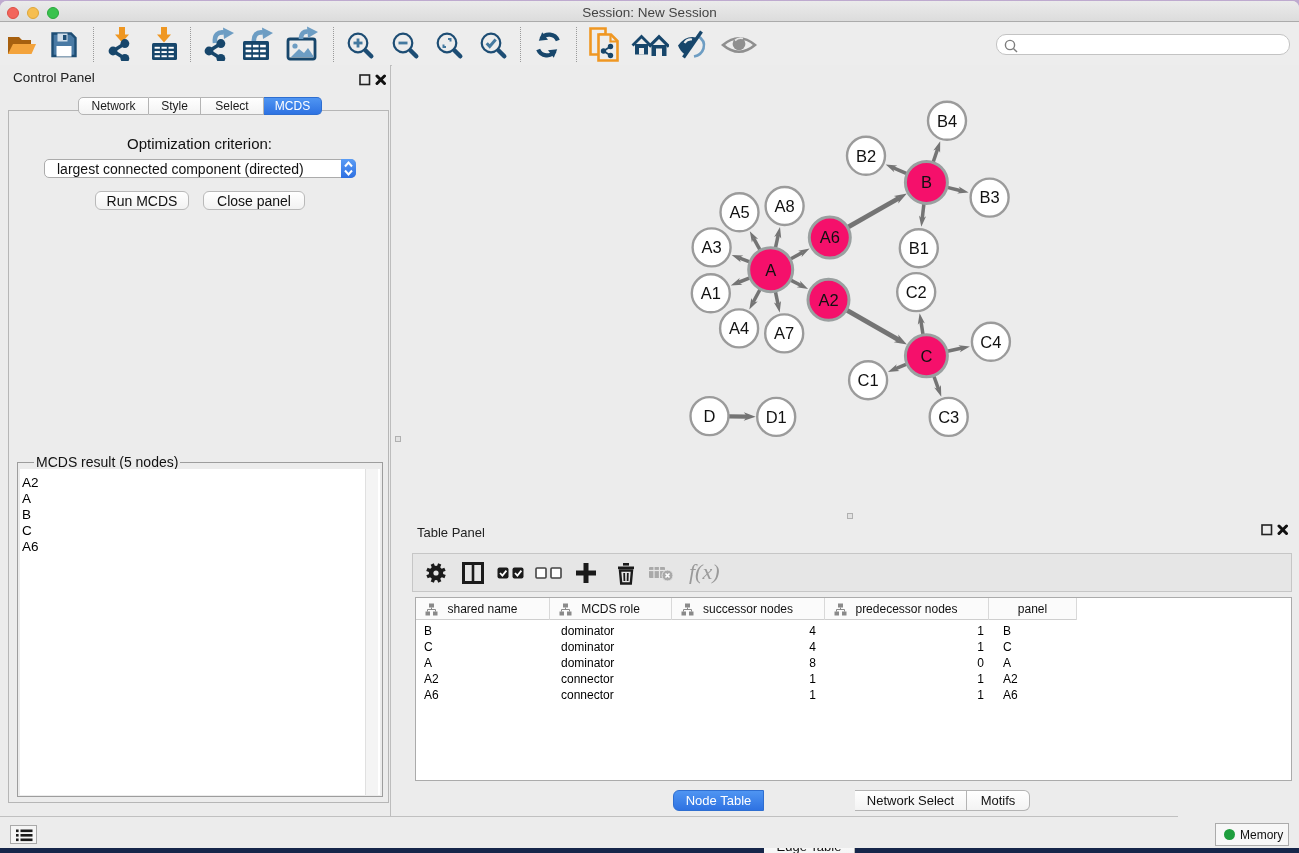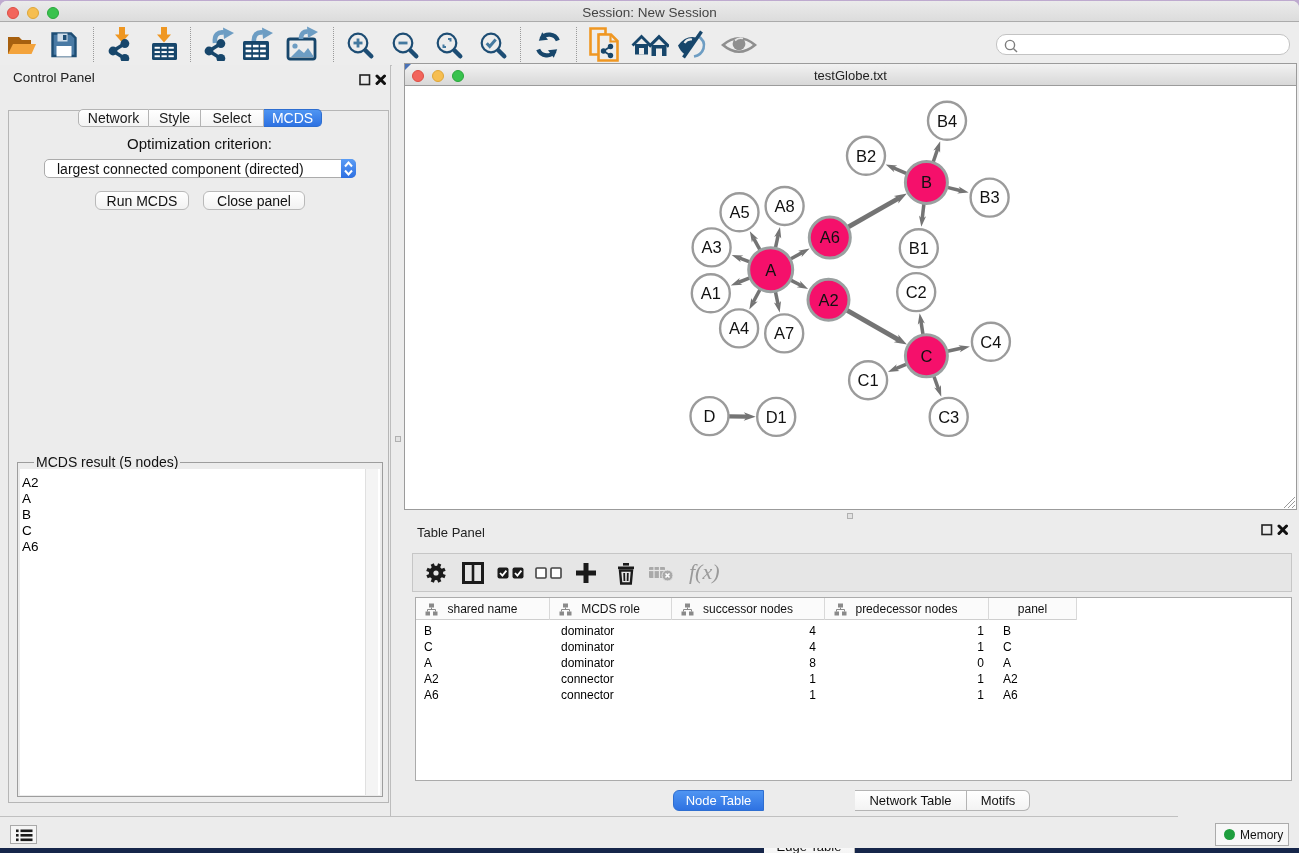--- a/index.html
+++ b/index.html
@@ -17,22 +17,22 @@
 #toolbar { position:absolute; left:0; top:22px; width:1299px; height:43px; background:#ededed; border-bottom:1px solid #c4c4c4; }
 .tsep { position:absolute; top:4px; height:35px; width:0; border-left:1px dotted #9a9a9a; }
 .ticon { position:absolute; top:0; }
 #searchbox { position:absolute; left:996px; top:11px; width:294px; height:21px; background:#fff; border:1px solid #c3c3c3; border-radius:10px; }
 #main { position:absolute; left:0; top:64px; width:1299px; height:752px; }
 #cpanel { position:absolute; left:0; top:0; width:391px; height:752px; background:#ececec; border-right:1px solid #bdbdbd; }
 #cp-title { position:absolute; left:13px; top:5px; font-size:13.5px; color:#222; }
 .panebtns { position:absolute; }
 #cp-content { position:absolute; left:8px; top:45px; width:381px; height:693px; border:1px solid #b6b6b6; background:#ececec; }
 #tabs { position:absolute; left:78px; top:32px; height:18px; display:flex; z-index:3; }
-.tab { font-size:14px; color:#1a1a1a; background:linear-gradient(#ffffff,#f3f3f3); border:1px solid #b4b4b4; border-left:none;
-  display:flex; align-items:center; justify-content:center; height:18px;margin-top:12px; }
+.tab { font-size:12px; color:#1a1a1a; background:linear-gradient(#ffffff,#f3f3f3); border:1px solid #b4b4b4; border-left:none;
+  display:flex; align-items:center; justify-content:center; height:18px; }
 .tab.first { border-left:1px solid #b4b4b4; border-radius:5px 0 0 5px; }
 .tab.last { border-radius:0 5px 5px 0; }
 .tab.sel { border-color:#2e6ed0; background:linear-gradient(#4f95f2,#2e72e2); color:#fff; border-color:#2e6ed0; }
 #optlabel { position:absolute; left:0; top:24px; width:381px; text-align:center; font-size:15px; color:#111; }
 #dropdown { position:absolute; left:35px; top:48px; width:312px; height:19px; background:#fff; border:1px solid #ababab; border-radius:5px; }
 #dropdown .dtext { position:absolute; left:12px; top:1px; font-size:14px; color:#111; }
 #dropdown .stepper { position:absolute; right:-1px; top:-1px; width:15px; height:19px; background:linear-gradient(#5a9cf5,#2d6fe2); border-radius:0 5px 5px 0; }
 .pushbtn { position:absolute; height:19px; background:linear-gradient(#ffffff,#f2f2f2); border:1px solid #b9b9b9; border-radius:6px;
   font-size:14px; color:#111; display:flex; align-items:center; justify-content:center; }
 #fieldset { position:absolute; left:8px; top:351px; width:366px; height:335px; border:1px solid #9d9d9d; }
@@ -332,41 +332,23 @@
             <div class="trow" style="left:587px;top:72.5px;">A2</div>
             <div class="trow" style="left:8px;top:88.5px;">A6</div>
             <div class="trow" style="left:145px;top:88.5px;">connector</div>
             <div class="trow" style="left:256px;top:88.5px;width:144px;text-align:right;">1</div>
             <div class="trow" style="left:420px;top:88.5px;width:148px;text-align:right;">1</div>
             <div class="trow" style="left:587px;top:88.5px;">A6</div>
           </div>
         <div id="ttabs">
           <div class="ttab first sel" style="width:91px;">Node Table</div>
           <div class="ttab" style="width:91px;margin-top:46px;">Edge Table</div>
-          <div class="ttab" style="width:112px;">Network Table</div>
+          <div class="ttab" style="width:112px;">Network Select</div>
           <div class="ttab last" style="width:63px;">Motifs</div>
         </div>
-      </div>
-      <div id="gwin">
-        <svg style="position:absolute;left:0;top:0;z-index:5;" width="6" height="6" viewBox="0 0 6 6">
-            <path d="M0,0 h6 l-3,3 -3,3 z" fill="#4a72b8"></path>
-          </svg>
-          <div id="gtitle">
-          <div class="tl t1"></div>
-            <div class="tl t2"></div>
-            <div class="tl t3"></div>
-          <div class="gt">testGlobe.txt</div>
-        </div>
-        <svg style="position:absolute;right:1px;bottom:1px;" width="14" height="14" viewBox="0 0 14 14">
-            <g stroke="#9a9a9a" stroke-width="1">
-              <line x1="3" y1="14" x2="14" y2="3"></line>
-              <line x1="7" y1="14" x2="14" y2="7"></line>
-              <line x1="11" y1="14" x2="14" y2="11"></line>
-            </g>
-          </svg>
       </div>
       <div style="position:absolute;left:3px;top:371px;width:6px;height:6px;background:#e2e2e2;border:1px solid #b0b0b0;"></div>
         <div style="position:absolute;left:455px;top:448px;width:6px;height:6px;background:#e2e2e2;border:1px solid #b0b0b0;"></div>
     </div>
     <div id="cpanel">
       <div id="cp-title">Control Panel</div>
       <svg class="panebtns" style="left:359px;top:9px;" width="34" height="12" viewBox="0 0 34 12">
           <rect x="1" y="1" width="9.5" height="9.5" fill="none" stroke="#222" stroke-width="1.6"></rect>
           <g stroke="#111" stroke-width="3" stroke-linecap="round">
             <line x1="18" y1="2" x2="25.5" y2="9.5"></line>

